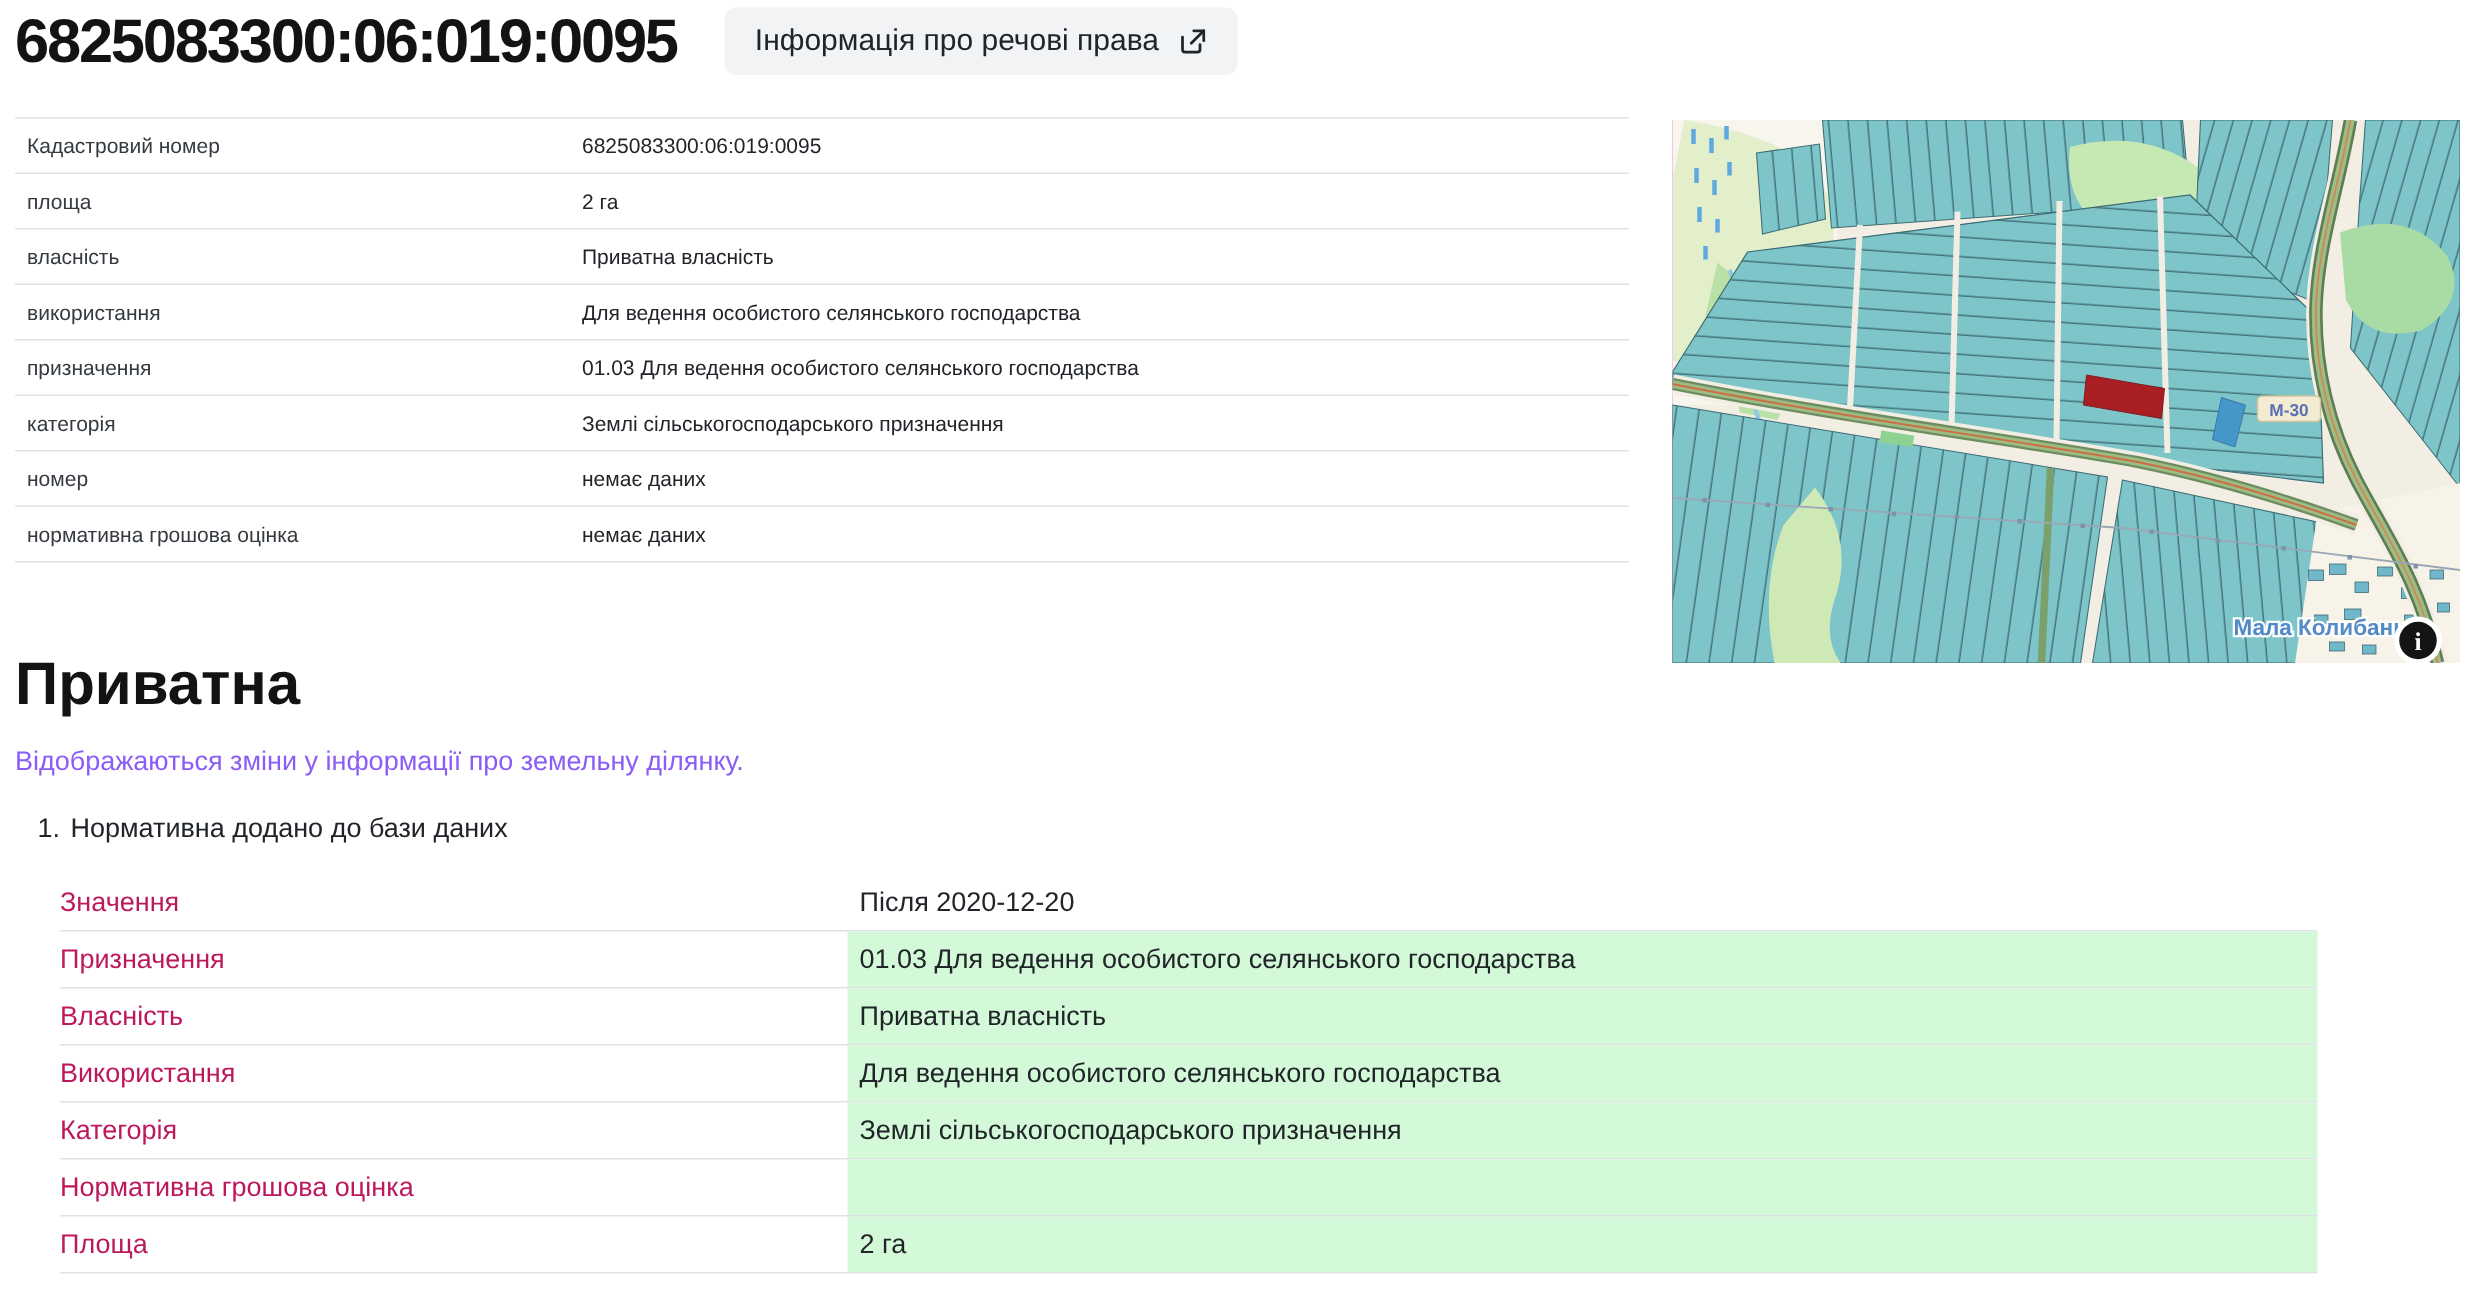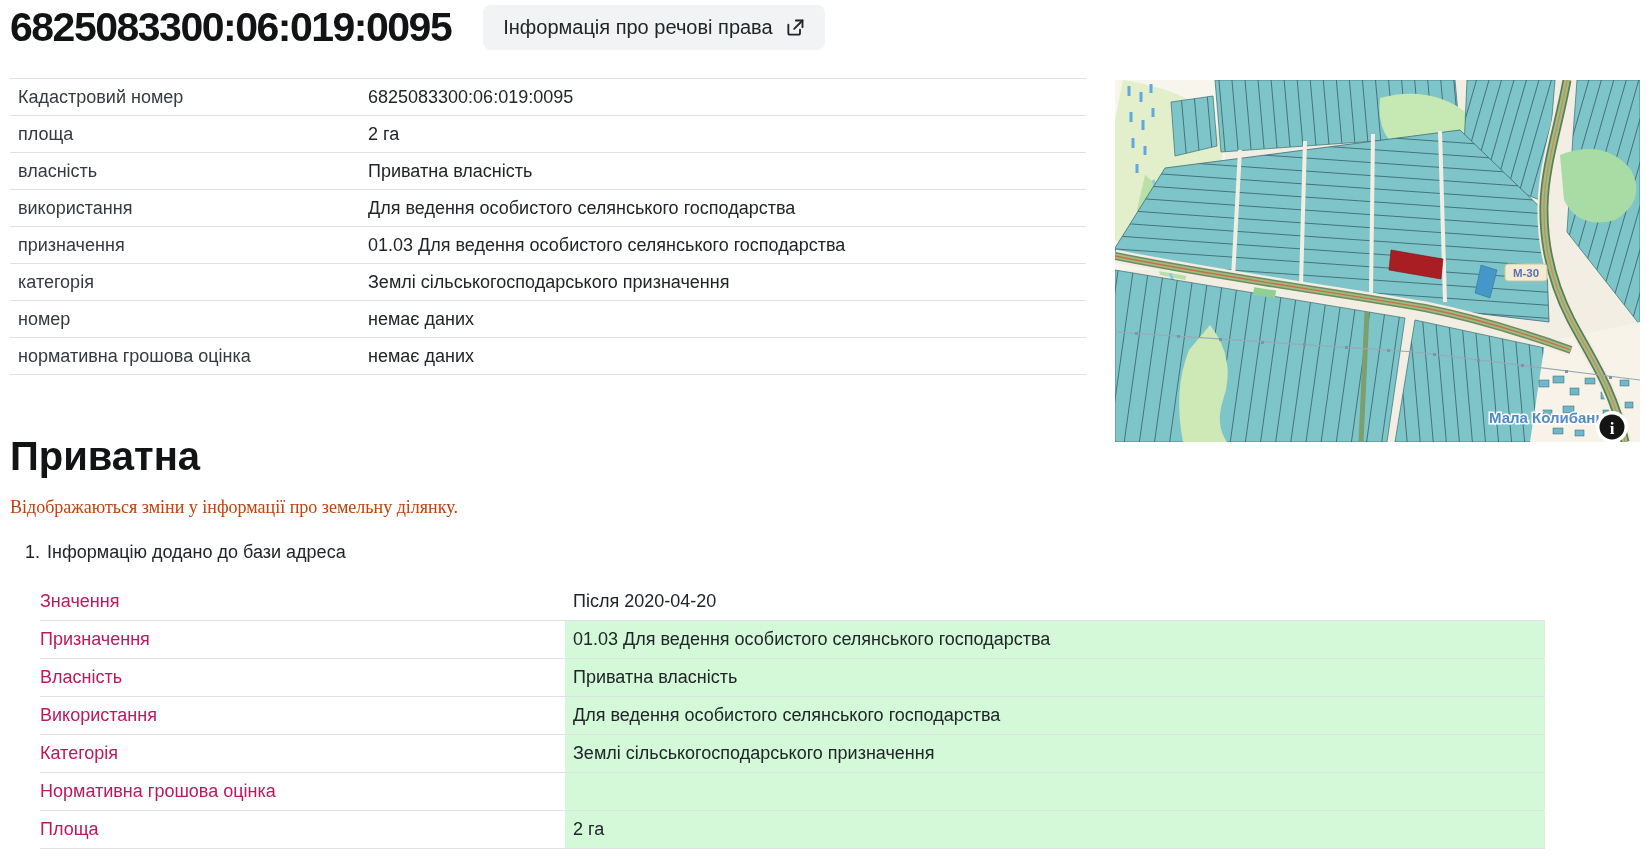--- a/index.html
+++ b/index.html
@@ -24,35 +24,35 @@
   }
   .rights-btn svg { display: block; }
 
   
   .details {
     width: 1076px; margin: 28px 0 0 10px;
     border-top: 1px solid #dee2e6;
   }
   .drow {
     display: flex; align-items: center; height: 37px;
-    border-bottom: 1px solid #dee2e6; font-size: 18px;
+    border-bottom: 1px solid #dee2e6; font-size: 14px; gap: 20px;
   }
   .dlabel { width: 358px; padding-left: 8px; color: #343a40; }
   .dvalue { flex: 1; color: #212529; }
 
   
   .map-wrap {
     position: absolute; left: 1115px; top: 80px;
     width: 525px; height: 362px; cursor: grab; background: #d946ef;
   }
   .map-wrap svg { display: block; }
 
   
   .history-heading { margin: 58px 0 0 10px; font-size: 40px; font-weight: 700; color: #111315; line-height: 1.15; }
-  .history-desc { margin: 18px 0 0 10px; font-size: 18px; color: #c2410c; font-family: Liberation Serif, serif; }
+  .history-desc { margin: 18px 0 0 10px; font-size: 18px; color: #8b5cf6; }
   .entry-title { display: flex; gap: 7px; margin: 24px 0 0 25px; font-size: 18px; color: #212529; }
   .htable { margin: 20px 0 0 40px; width: 1505px; font-size: 18px; }
   .hrow { display: flex; align-items: stretch; min-height: 38px; border-bottom: 1px solid #dee2e6; }
   .hlabel { width: 525px; display: flex; align-items: center; color: #be185d; }
   .hvalue { flex: 1; display: flex; align-items: center; padding-left: 8px; color: #212529; }
   .hrow.green .hvalue { background: var(--highlight_green, #d3f9d8); }
 </style>
 </head>
 <body>
 
@@ -232,27 +232,27 @@
     <text x="497" y="353.5" text-anchor="middle" font-size="17" font-weight="800" fill="#ffffff" font-family="Liberation Serif, serif">i</text>
   </g>
 </svg>
 </div>
 
 <h2 class="history-heading">Приватна</h2>
 <p class="history-desc">Відображаються зміни у інформації про земельну ділянку.</p>
 
 <div class="entry-title">
   <span>1.</span>
-  <span>Інформацію додано до бази адреса</span>
+  <span>Нормативна додано до бази даних</span>
 </div>
 
 <div class="htable">
   <div class="hrow">
     <div class="hlabel">Значення</div>
-    <div class="hvalue">Після 2020-04-20</div>
+    <div class="hvalue">Після 2020-12-20</div>
   </div>
   <div class="hrow green">
     <div class="hlabel">Призначення</div>
     <div class="hvalue">01.03 Для ведення особистого селянського господарства</div>
   </div>
   <div class="hrow green">
     <div class="hlabel">Власність</div>
     <div class="hvalue">Приватна власність</div>
   </div>
   <div class="hrow green">

